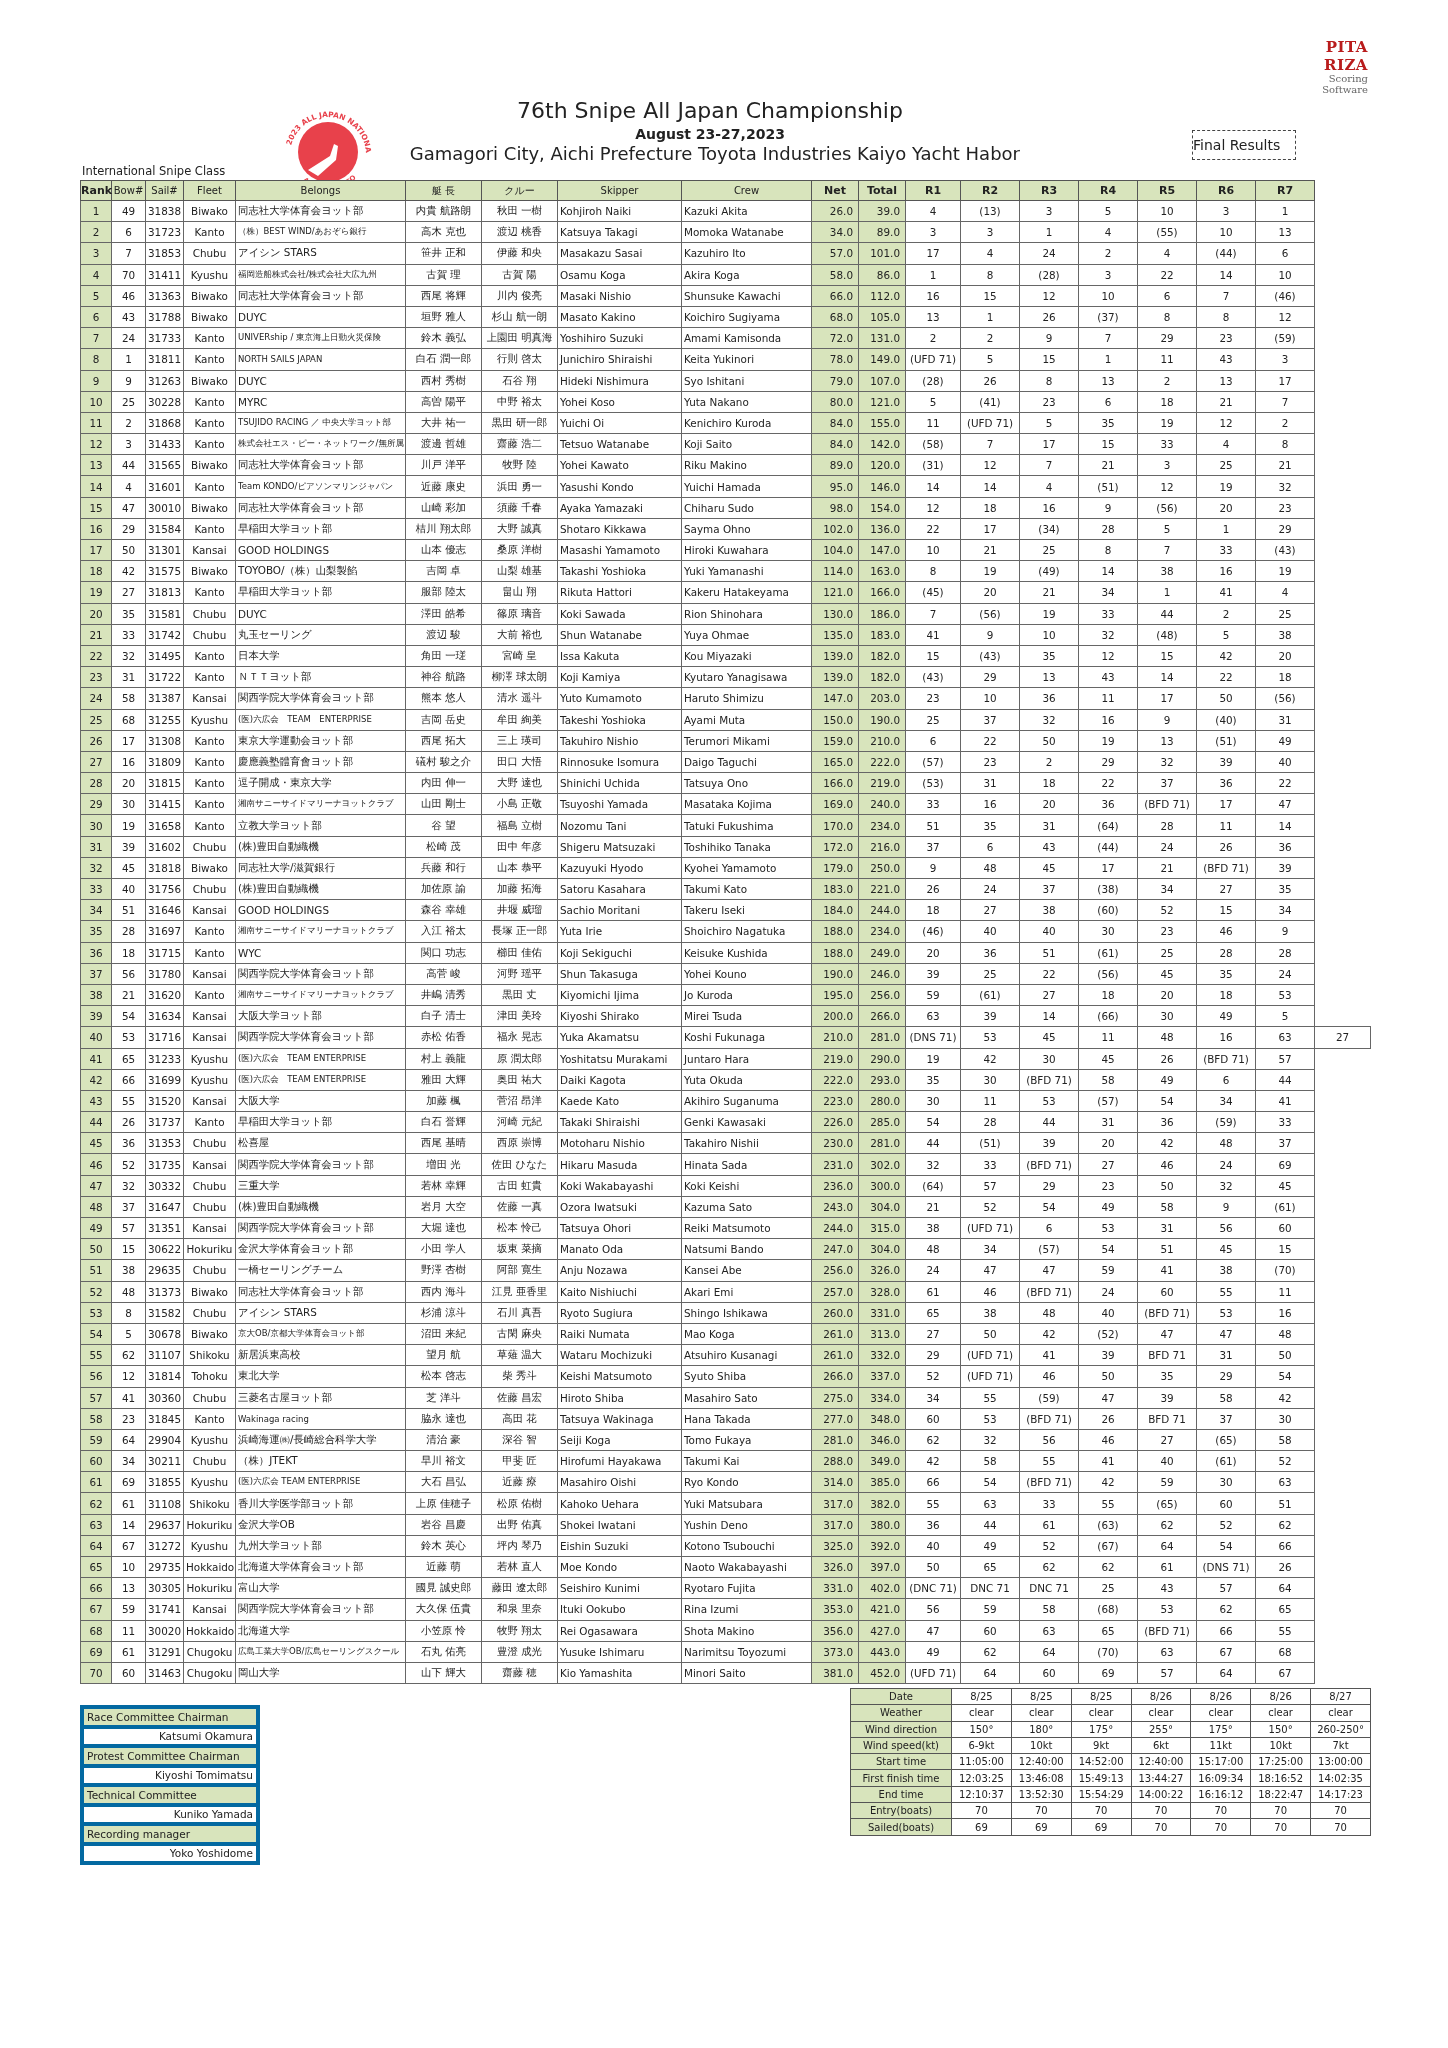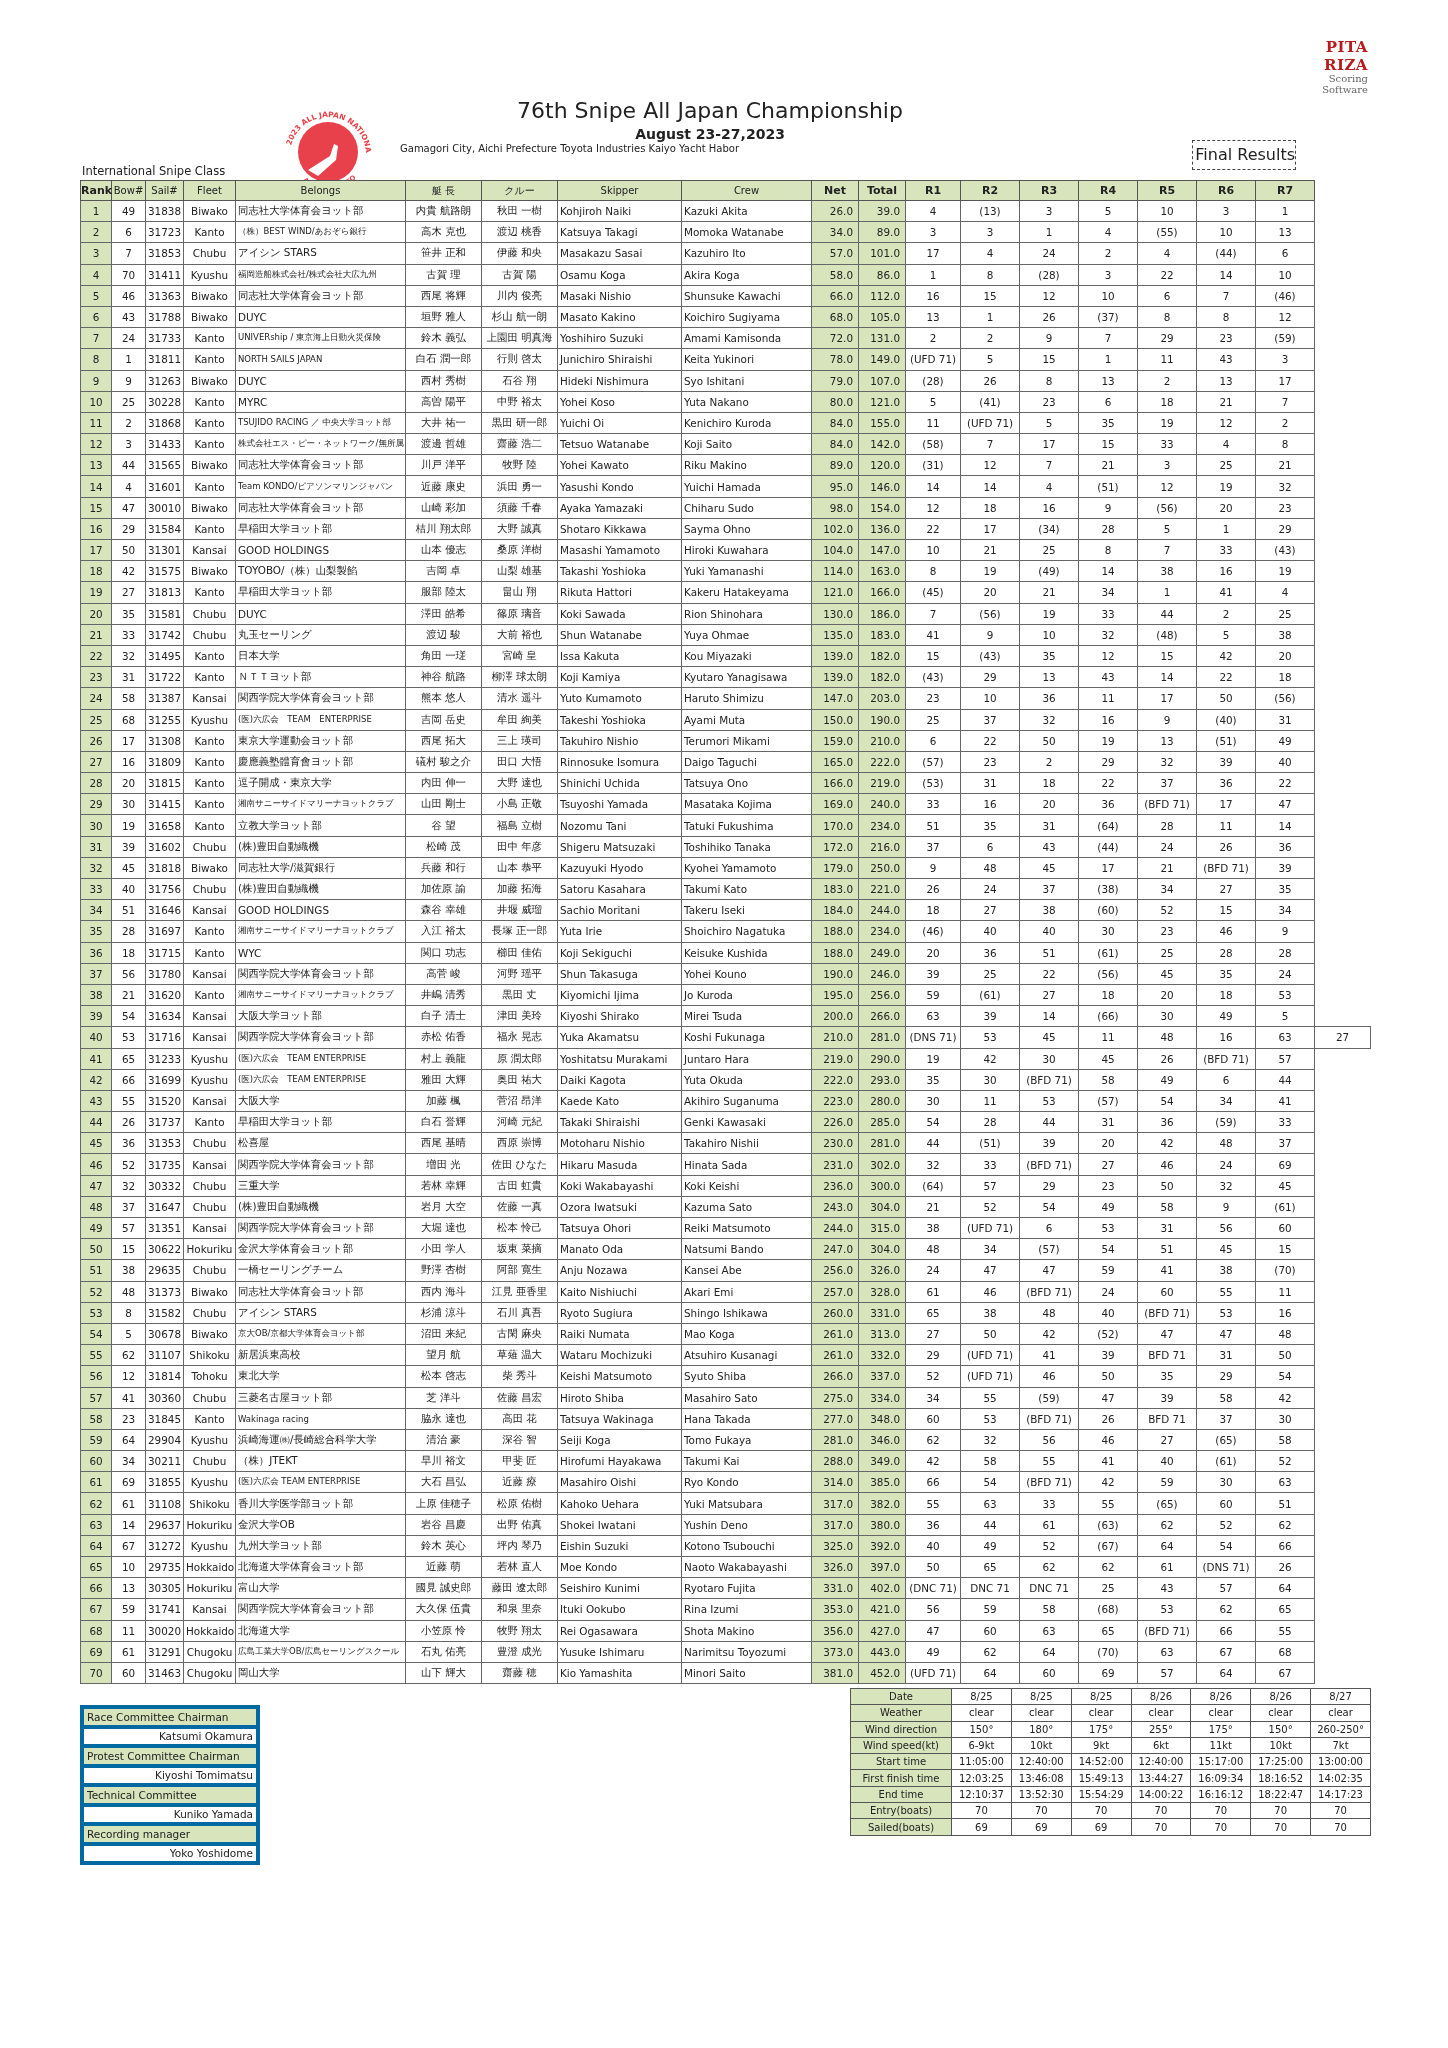--- a/index.html
+++ b/index.html
@@ -3,22 +3,22 @@
 <meta charset="utf-8">
 <style>
   html,body{margin:0;padding:0;background:#fff;}
   body{width:1448px;height:2048px;position:relative;font-family:"DejaVu Sans","Liberation Sans",sans-serif;color:#222;overflow:hidden;}
   .logo-pita{position:absolute;left:1288px;top:38px;text-align:right;width:80px;}
   .logo-pita .l1{font-family:"DejaVu Serif","Liberation Serif",serif;font-weight:bold;color:#b91c1c;font-size:15px;letter-spacing:0.5px;}
   .logo-pita .l2{font-family:"DejaVu Serif","Liberation Serif",serif;color:#666;font-size:10px;margin-top:-1px;}
   .emblem{position:absolute;left:278px;top:100px;width:100px;height:100px;}
   .title{position:absolute;left:400px;top:98px;width:620px;text-align:center;font-size:22px;}
   .subtitle{position:absolute;left:400px;top:126px;width:620px;text-align:center;font-size:14px;font-weight:bold;}
-  .venue{position:absolute;left:400px;top:143px;width:620px;text-align:left;font-size:10px;}
-  .final{position:absolute;left:1192px;top:140px;width:102px;height:28px;border:1.5px dashed #444;font-size:16px;text-align:right;line-height:28px;}
+  .venue{position:absolute;left:400px;top:143px;width:620px;text-align:right;font-size:18px;}
+  .final{position:absolute;left:1192px;top:130px;width:102px;height:28px;border:1.5px dashed #444;font-size:14px;text-align:left;line-height:28px;}
   .classlbl{position:absolute;left:82px;top:164px;font-size:11.5px;}
   table{border-collapse:collapse;}
   .results{position:absolute;left:80px;top:180px;width:1291px;table-layout:fixed;font-size:10.4px;}
   .results th{background:#d8e4bc;border:1px solid #555;height:19px;font-weight:normal;font-size:10px;padding:0;}
   .results th.b{font-weight:bold;font-size:11px;}
   .results td{border:1px solid #666;height:20.2px;padding:0 2px;white-space:nowrap;overflow:hidden;text-align:center;}
   .results td.rank{background:#d8e4bc;}
   .results td.net,.results td.total{background:#d8e4bc;text-align:right;padding-right:5px;}
   .results td.left{text-align:left;}
   .results td.small{font-size:8.5px;}

